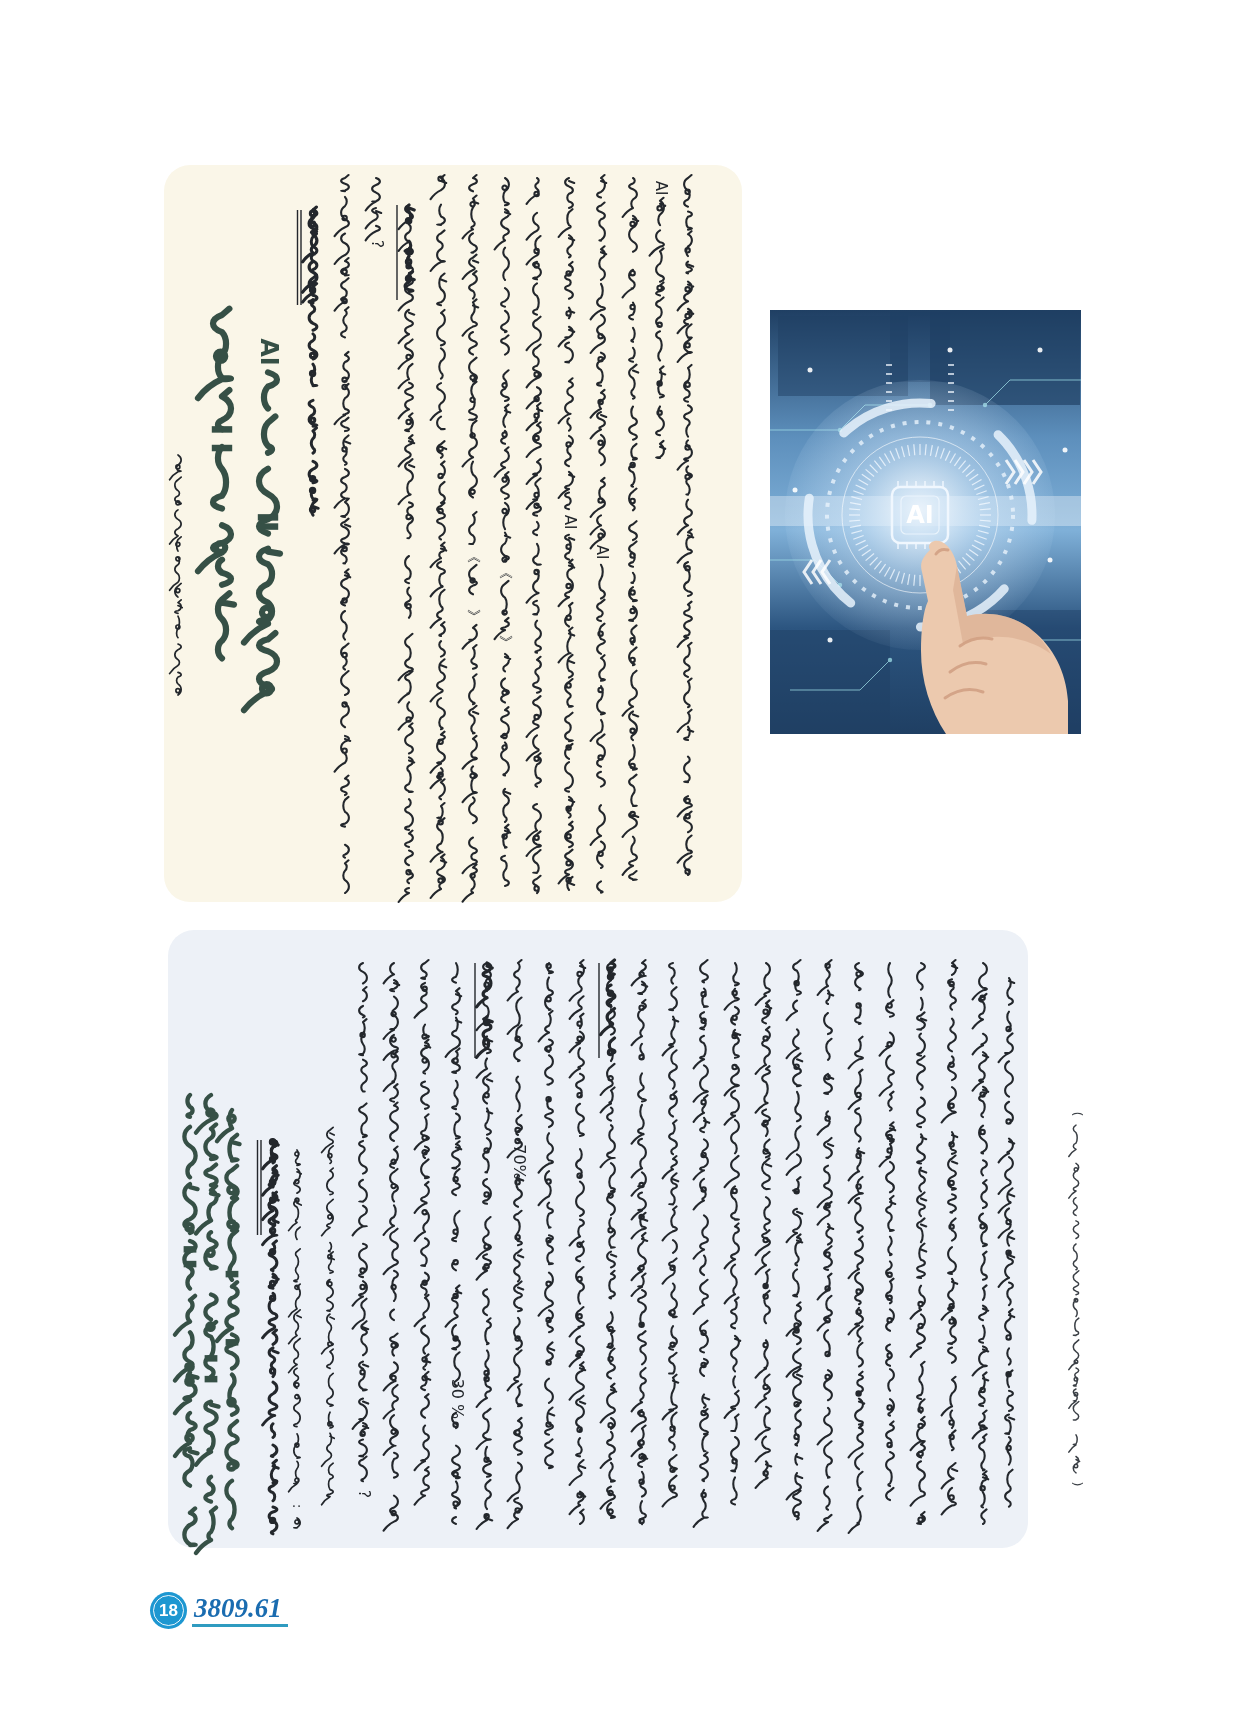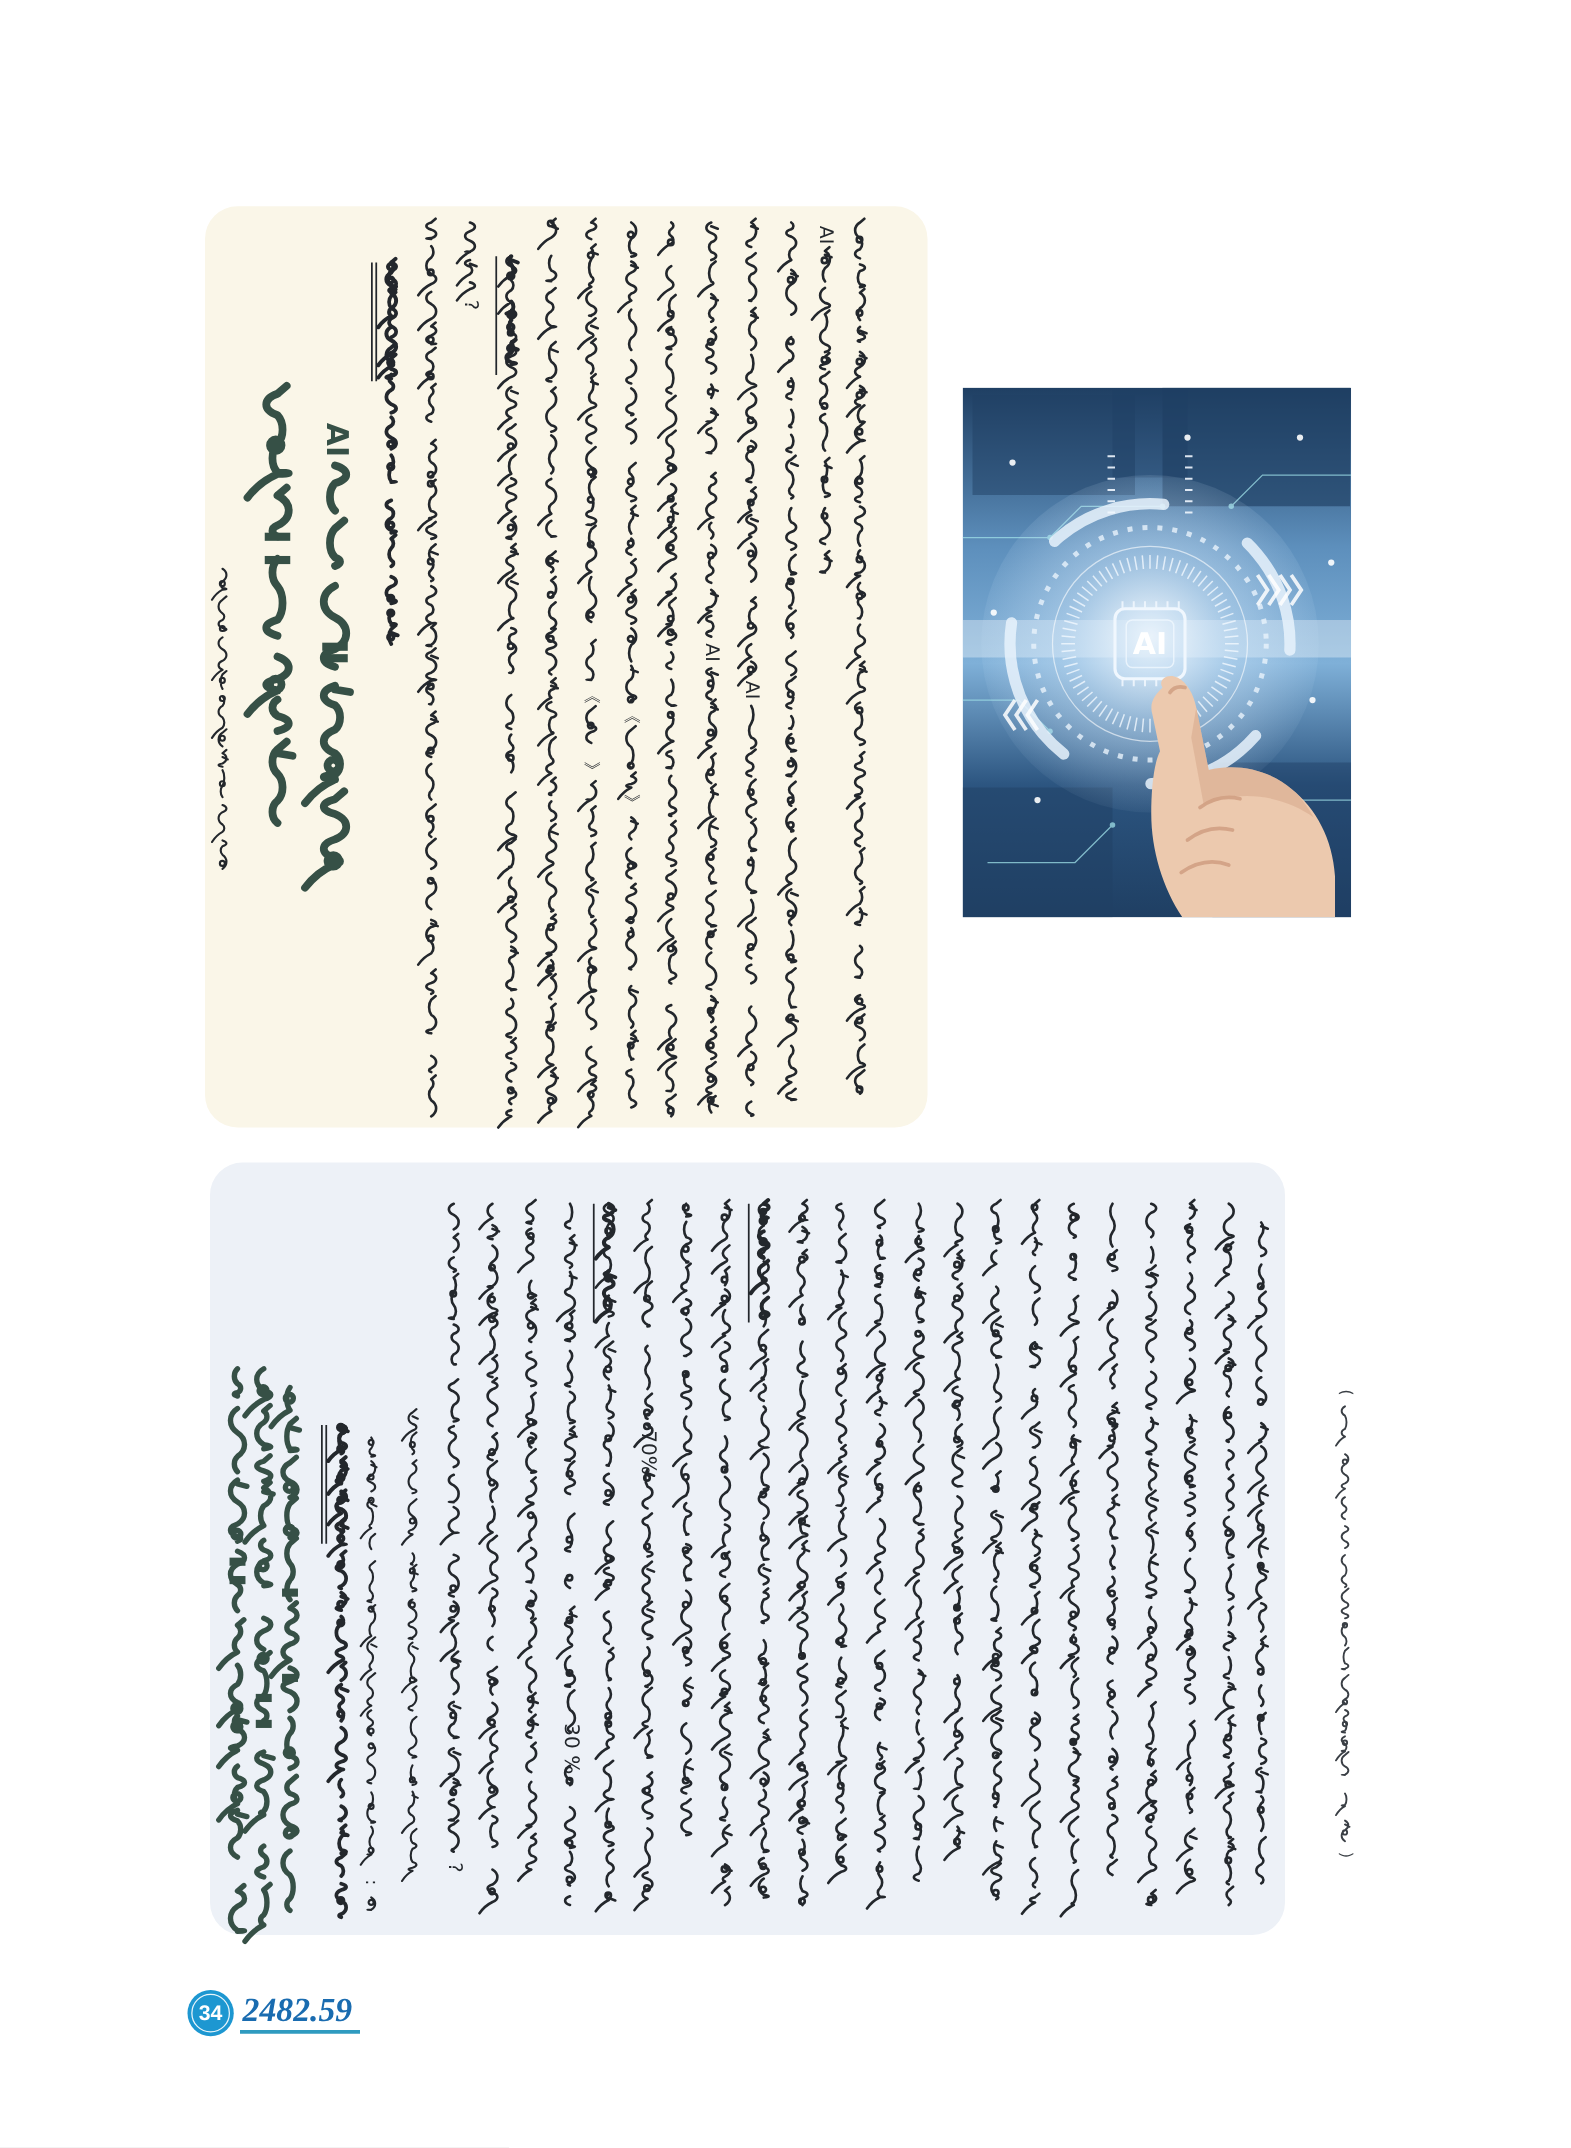--- a/index.html
+++ b/index.html
@@ -300,18 +300,18 @@
       <path d="M952 963 l3.5 -3 M952 963 c 5.2 3.0, 5.2 8.9, 0 11.9 M952 966.0 l 5.2 2 M952 979.3307458637282 c -5.2 1.4, -5.2 4.2, 0 5.6 c 2.3 1.3, 2.3 3.8, 0 5.0 c -2.3 1.8, -2.3 5.3, 0 7.1 c 5.2 1.7, 5.2 5.1, 0 6.8 c -2.3 1.5, -2.3 4.4, 0 5.9 M949.4 983.9 a 2.2 2.2 0 1 0 4.4 0 a 2.2 2.2 0 1 0 -4.4 0 M952 1018.6375119816512 c 2.3 2.0, 2.3 5.9, 0 7.9 c -2.3 1.4, -2.3 4.2, 0 5.5 c 5.2 2.5, 5.2 7.6, 0 10.1 c -5.2 2.3, -5.2 6.9, 0 9.2 M952 1056.3434306560084 c 2.3 1.7, 2.3 5.0, 0 6.7 c -5.2 2.2, -5.2 6.6, 0 8.8 c 5.2 2.1, 5.2 6.2, 0 8.3 M949.4 1064.7 a 2.2 2.2 0 1 0 4.4 0 a 2.2 2.2 0 1 0 -4.4 0 M952 1087.1952556264587 c 5.2 3.1, 5.2 9.3, 0 12.5 c -5.2 2.9, -5.2 8.7, 0 11.5 c 5.2 0.6, 5.2 1.7, 0 2.3 M949.4 1105.8 a 2.2 2.2 0 1 0 4.4 0 a 2.2 2.2 0 1 0 -4.4 0 M952 1113.5 q -6.24 3, -10.4 9 M952 1132.0785159906372 c 2.3 2.7, 2.3 8.1, 0 10.8 c -2.3 1.7, -2.3 5.2, 0 6.9 c 5.2 1.0, 5.2 3.1, 0 4.1 M949.4 1144.6 a 2.2 2.2 0 1 0 4.4 0 a 2.2 2.2 0 1 0 -4.4 0 M952 1135.1 l 5.2 2 M952 1158.52501025144 l3.5 -3 M952 1158.52501025144 c -5.2 2.9, -5.2 8.7, 0 11.6 c 5.2 1.7, 5.2 5.1, 0 6.8 c -5.2 2.7, -5.2 8.2, 0 10.9 c 5.2 0.5, 5.2 1.4, 0 1.9 M949.4 1182.9 a 2.2 2.2 0 1 0 4.4 0 a 2.2 2.2 0 1 0 -4.4 0 M952 1161.5 l 5.2 2 M952 1194.2342898915522 c 5.2 1.3, 5.2 4.0, 0 5.3 c -5.2 1.3, -5.2 4.0, 0 5.3 c 5.2 1.8, 5.2 5.3, 0 7.0 c -2.3 0.2, -2.3 0.6, 0 0.8 M952 1221.4645136953332 l3.5 -3 M952 1221.4645136953332 c -2.3 2.2, -2.3 6.7, 0 8.9 c 5.2 2.5, 5.2 7.6, 0 10.2 M949.4 1226.8 a 2.2 2.2 0 1 0 4.4 0 a 2.2 2.2 0 1 0 -4.4 0 M952 1247.0333931804635 c -5.2 3.5, -5.2 10.4, 0 13.9 c 5.2 2.8, 5.2 8.4, 0 11.2 c -5.2 0.4, -5.2 1.3, 0 1.8 M952 1278.7589637623169 c 2.3 2.8, 2.3 8.5, 0 11.4 c -5.2 2.5, -5.2 7.4, 0 9.9 c 2.3 1.7, 2.3 5.1, 0 6.7 c -5.2 1.0, -5.2 2.9, 0 3.9 M949.4 1306.3 a 2.2 2.2 0 1 0 4.4 0 a 2.2 2.2 0 1 0 -4.4 0 M952 1310.6 q -6.24 3, -10.4 9 M952 1281.8 l 5.2 2 M952 1317.1587644526735 c 5.2 2.5, 5.2 7.5, 0 10.0 c -2.3 2.2, -2.3 6.7, 0 8.9 c 5.2 1.7, 5.2 5.2, 0 7.0 c -5.2 0.2, -5.2 0.6, 0 0.8 M949.4 1321.5 a 2.2 2.2 0 1 0 4.4 0 a 2.2 2.2 0 1 0 -4.4 0 M952 1347.5084404465742 c -5.2 1.7, -5.2 5.0, 0 6.7 c 5.2 2.2, 5.2 6.5, 0 8.6 M952 1379.8021520511247 l3.5 -3 M952 1379.8021520511247 c 5.2 3.4, 5.2 10.1, 0 13.5 c -2.3 3.2, -2.3 9.7, 0 13.0 M952 1406.3 q -6.24 3, -10.4 9 M952 1410.4929254753515 c -2.3 2.1, -2.3 6.3, 0 8.4 c 2.3 2.3, 2.3 6.8, 0 9.1 M949.4 1422.4 a 2.2 2.2 0 1 0 4.4 0 a 2.2 2.2 0 1 0 -4.4 0 M952 1433.3846739856526 l3.5 -3 M952 1433.3846739856526 c -2.3 3.4, -2.3 10.1, 0 13.4 c 2.3 0.9, 2.3 2.6, 0 3.5 M949.4 1437.0 a 2.2 2.2 0 1 0 4.4 0 a 2.2 2.2 0 1 0 -4.4 0 M952 1465.9880624623038 l3.5 -3 M952 1465.9880624623038 c -5.2 3.0, -5.2 9.0, 0 12.0 c 2.3 0.3, 2.3 1.0, 0 1.3 M952 1479.3 q -6.24 3, -10.4 9 M952 1469.0 l 5.2 2 M952 1487.8649881700985 c -5.2 3.5, -5.2 10.4, 0 13.9 c 5.2 0.9, 5.2 2.8, 0 3.8 M949.4 1497.5 a 2.2 2.2 0 1 0 4.4 0 a 2.2 2.2 0 1 0 -4.4 0 M952 1505.5 q -6.24 3, -10.4 9 " fill="none" stroke="#23272c" stroke-width="2.1" stroke-linecap="round" stroke-linejoin="round"></path>
       <path d="M983 963 c 5.2 3.1, 5.2 9.2, 0 12.2 c -5.2 3.2, -5.2 9.5, 0 12.6 c 5.2 0.6, 5.2 1.9, 0 2.5 M983 990.4 q -6.24 3, -10.4 9 M983 996.8324395939708 l3.5 -3 M983 996.8324395939708 c -5.2 1.3, -5.2 3.9, 0 5.2 c 2.3 2.8, 2.3 8.3, 0 11.1 c -5.2 1.6, -5.2 4.8, 0 6.4 M980.4 997.8 a 2.2 2.2 0 1 0 4.4 0 a 2.2 2.2 0 1 0 -4.4 0 M983 1019.5 q -6.24 3, -10.4 9 M983 1033.7286208332516 c 5.2 2.5, 5.2 7.6, 0 10.1 c -2.3 0.4, -2.3 1.1, 0 1.5 M983 1045.3 q -6.24 3, -10.4 9 M983 1052.1527660116553 c 5.2 2.4, 5.2 7.3, 0 9.7 c -5.2 2.4, -5.2 7.3, 0 9.8 c 2.3 1.9, 2.3 5.7, 0 7.6 c -5.2 0.6, -5.2 1.8, 0 2.4 M983 1081.6 q -6.24 3, -10.4 9 M983 1055.2 l 5.2 2 M983 1086.7512405915186 c 5.2 2.1, 5.2 6.4, 0 8.5 c -5.2 1.5, -5.2 4.6, 0 6.2 c 2.3 2.8, 2.3 8.3, 0 11.1 c -2.3 1.2, -2.3 3.5, 0 4.6 M980.4 1094.5 a 2.2 2.2 0 1 0 4.4 0 a 2.2 2.2 0 1 0 -4.4 0 M983 1089.8 l 5.2 2 M983 1125.6800653371029 c -5.2 3.5, -5.2 10.4, 0 13.9 c 5.2 3.1, 5.2 9.2, 0 12.2 c -2.3 0.4, -2.3 1.3, 0 1.7 M980.4 1132.1 a 2.2 2.2 0 1 0 4.4 0 a 2.2 2.2 0 1 0 -4.4 0 M983 1160.2390578929335 c 5.2 2.0, 5.2 5.9, 0 7.9 c -2.3 1.8, -2.3 5.5, 0 7.3 M983 1182.996441564057 l3.5 -3 M983 1182.996441564057 c 5.2 2.5, 5.2 7.4, 0 9.8 c -2.3 2.0, -2.3 6.1, 0 8.1 c 5.2 1.8, 5.2 5.4, 0 7.2 M983 1213.4840219332837 c -5.2 2.3, -5.2 7.0, 0 9.3 c 5.2 2.5, 5.2 7.4, 0 9.8 c -2.3 2.7, -2.3 8.1, 0 10.8 c 5.2 0.7, 5.2 2.1, 0 2.8 M980.4 1226.3 a 2.2 2.2 0 1 0 4.4 0 a 2.2 2.2 0 1 0 -4.4 0 M983 1254.6132394839078 l3.5 -3 M983 1254.6132394839078 c 2.3 2.5, 2.3 7.4, 0 9.9 c -2.3 2.4, -2.3 7.2, 0 9.6 c 5.2 1.4, 5.2 4.3, 0 5.7 M983 1288.4109070259146 l3.5 -3 M983 1288.4109070259146 c 2.3 2.9, 2.3 8.6, 0 11.5 M983 1305.6820604987442 c 5.2 2.1, 5.2 6.4, 0 8.5 c -5.2 1.5, -5.2 4.5, 0 6.0 M983 1308.7 l 5.2 2 M983 1325.6940966481343 c 2.3 3.3, 2.3 9.8, 0 13.1 c -5.2 1.0, -5.2 3.0, 0 4.0 M983 1346.3848505979404 c 5.2 1.5, 5.2 4.4, 0 5.8 c -5.2 3.2, -5.2 9.7, 0 13.0 c 5.2 0.3, 5.2 1.0, 0 1.3 M983 1366.5 q -6.24 3, -10.4 9 M983 1349.4 l 5.2 2 M983 1375.378004939761 l3.5 -3 M983 1375.378004939761 c 2.3 3.3, 2.3 9.8, 0 13.1 c -5.2 2.3, -5.2 6.9, 0 9.2 c 2.3 1.4, 2.3 4.1, 0 5.5 c -5.2 0.7, -5.2 2.2, 0 2.9 M980.4 1390.0 a 2.2 2.2 0 1 0 4.4 0 a 2.2 2.2 0 1 0 -4.4 0 M983 1378.4 l 5.2 2 M983 1413.5166068449616 l3.5 -3 M983 1413.5166068449616 c 2.3 1.9, 2.3 5.7, 0 7.6 c -5.2 1.5, -5.2 4.4, 0 5.9 c 5.2 0.6, 5.2 1.7, 0 2.3 M980.4 1427.5 a 2.2 2.2 0 1 0 4.4 0 a 2.2 2.2 0 1 0 -4.4 0 M983 1429.3 q -6.24 3, -10.4 9 M983 1437.2889821929857 l3.5 -3 M983 1437.2889821929857 c 2.3 1.3, 2.3 3.8, 0 5.0 c -5.2 2.0, -5.2 5.9, 0 7.9 c 2.3 2.8, 2.3 8.5, 0 11.4 c -2.3 2.0, -2.3 5.9, 0 7.8 c 2.3 0.2, 2.3 0.7, 0 1.0 M983 1474.295208228752 l3.5 -3 M983 1474.295208228752 c 5.2 1.7, 5.2 5.1, 0 6.7 c -2.3 2.8, -2.3 8.5, 0 11.3 c 2.3 3.1, 2.3 9.3, 0 12.4 c -2.3 0.7, -2.3 2.1, 0 2.8 M980.4 1488.3 a 2.2 2.2 0 1 0 4.4 0 a 2.2 2.2 0 1 0 -4.4 0 M983 1477.3 l 5.2 2 M983 1512.4082443756051 l3.5 -3 M983 1512.4082443756051 c -2.3 1.6, -2.3 4.9, 0 6.5 c 2.3 1.3, 2.3 3.8, 0 5.1 " fill="none" stroke="#23272c" stroke-width="2.1" stroke-linecap="round" stroke-linejoin="round"></path>
       <path d="M1009 978 c 2.3 2.6, 2.3 7.8, 0 10.4 c -2.3 2.3, -2.3 7.0, 0 9.4 c 5.2 1.8, 5.2 5.3, 0 7.0 M1009 981.0 l 5.2 2 M1009 1011.6759185460396 c -2.3 2.6, -2.3 7.8, 0 10.4 c 2.3 1.8, 2.3 5.5, 0 7.4 M1006.4 1029.0 a 2.2 2.2 0 1 0 4.4 0 a 2.2 2.2 0 1 0 -4.4 0 M1009 1036.3729584752582 l3.5 -3 M1009 1036.3729584752582 c -2.3 1.7, -2.3 5.0, 0 6.6 c 5.2 2.5, 5.2 7.6, 0 10.1 c -5.2 0.0, -5.2 0.0, 0 0.0 M1009 1053.1 q -6.24 3, -10.4 9 M1009 1061.2842448903248 c -5.2 2.9, -5.2 8.7, 0 11.6 c 5.2 2.9, 5.2 8.6, 0 11.5 c -5.2 3.1, -5.2 9.2, 0 12.3 M1009 1101.801108923275 c -5.2 2.6, -5.2 7.9, 0 10.5 c 5.2 2.7, 5.2 8.2, 0 11.0 M1006.4 1121.6 a 2.2 2.2 0 1 0 4.4 0 a 2.2 2.2 0 1 0 -4.4 0 M1009 1138.5250795506872 c 5.2 3.2, 5.2 9.7, 0 12.9 c -2.3 0.5, -2.3 1.4, 0 1.9 M1009 1153.3 q -6.24 3, -10.4 9 M1009 1141.5 l 5.2 2 M1009 1157.0355120315216 c 5.2 3.1, 5.2 9.2, 0 12.3 c -5.2 2.7, -5.2 8.0, 0 10.7 c 2.3 1.2, 2.3 3.6, 0 4.8 M1009 1184.9 q -6.24 3, -10.4 9 M1009 1191.309231760446 l3.5 -3 M1009 1191.309231760446 c -2.3 2.6, -2.3 7.7, 0 10.3 c 2.3 0.5, 2.3 1.4, 0 1.9 M1009 1203.6 q -6.24 3, -10.4 9 M1009 1194.3 l 5.2 2 M1009 1208.4708896488883 c -5.2 2.9, -5.2 8.7, 0 11.6 c 2.3 2.1, 2.3 6.4, 0 8.5 M1006.4 1221.9 a 2.2 2.2 0 1 0 4.4 0 a 2.2 2.2 0 1 0 -4.4 0 M1009 1228.6 q -6.24 3, -10.4 9 M1009 1233.9175008991733 l3.5 -3 M1009 1233.9175008991733 c -2.3 2.9, -2.3 8.8, 0 11.7 M1009 1236.9 l 5.2 2 M1009 1252.3021575477906 c -2.3 1.6, -2.3 4.7, 0 6.3 c 5.2 1.6, 5.2 4.7, 0 6.3 c -5.2 3.2, -5.2 9.7, 0 12.9 M1006.4 1252.7 a 2.2 2.2 0 1 0 4.4 0 a 2.2 2.2 0 1 0 -4.4 0 M1009 1277.8 q -6.24 3, -10.4 9 M1009 1255.3 l 5.2 2 M1009 1282.6072680265643 c 5.2 1.6, 5.2 4.7, 0 6.3 c -2.3 2.4, -2.3 7.1, 0 9.4 c 2.3 1.7, 2.3 5.2, 0 6.9 M1009 1312.1369174676947 l3.5 -3 M1009 1312.1369174676947 c 2.3 1.9, 2.3 5.7, 0 7.6 c -5.2 3.1, -5.2 9.3, 0 12.4 c 2.3 1.9, 2.3 5.6, 0 7.5 M1006.4 1337.4 a 2.2 2.2 0 1 0 4.4 0 a 2.2 2.2 0 1 0 -4.4 0 M1009 1315.1 l 5.2 2 M1009 1348.3771664532833 c -2.3 2.5, -2.3 7.4, 0 9.8 c 2.3 1.6, 2.3 4.9, 0 6.5 M1009 1373.3297804505564 l3.5 -3 M1009 1373.3297804505564 c -2.3 3.4, -2.3 10.2, 0 13.7 M1006.4 1374.3 a 2.2 2.2 0 1 0 4.4 0 a 2.2 2.2 0 1 0 -4.4 0 M1009 1390.8497439520434 c 5.2 1.4, 5.2 4.1, 0 5.5 c -2.3 2.2, -2.3 6.5, 0 8.6 c 5.2 1.5, 5.2 4.6, 0 6.1 M1009 1414.4622621051967 c -5.2 1.6, -5.2 4.8, 0 6.4 c 2.3 3.0, 2.3 9.1, 0 12.2 c -5.2 0.2, -5.2 0.6, 0 0.8 M1009 1417.5 l 5.2 2 M1009 1437.0569490054622 c 2.3 1.4, 2.3 4.3, 0 5.7 c -2.3 2.7, -2.3 8.1, 0 10.8 c 2.3 2.8, 2.3 8.3, 0 11.1 M1006.4 1447.9 a 2.2 2.2 0 1 0 4.4 0 a 2.2 2.2 0 1 0 -4.4 0 M1009 1472.7149998578243 l3.5 -3 M1009 1472.7149998578243 c -2.3 3.3, -2.3 9.8, 0 13.0 c 2.3 1.5, 2.3 4.4, 0 5.8 c -5.2 2.4, -5.2 7.2, 0 9.6 c 2.3 1.4, 2.3 4.2, 0 5.6 " fill="none" stroke="#23272c" stroke-width="2.1" stroke-linecap="round" stroke-linejoin="round"></path>
       <path d="M1076 1125.05 c -3.6 1.9, -3.6 5.6, 0 7.5 c 1.6 2.6, 1.6 7.9, 0 10.6 c -3.6 1.5, -3.6 4.6, 0 6.2 M1076 1149.3 q -4.32 2.4000000000000004, -7.2 7.2 M1076 1163.3544359799473 c 3.6 2.0, 3.6 6.1, 0 8.1 c -3.6 2.0, -3.6 6.1, 0 8.2 c 3.6 1.8, 3.6 5.3, 0 7.1 c -3.6 1.1, -3.6 3.2, 0 4.2 M1074.2 1169.4 a 1.7600000000000002 1.7600000000000002 0 1 0 3.5200000000000005 0 a 1.7600000000000002 1.7600000000000002 0 1 0 -3.5200000000000005 0 M1076 1191.0 q -4.32 2.4000000000000004, -7.2 7.2 M1076 1197.6936489220707 c -3.6 1.8, -3.6 5.5, 0 7.4 c 1.6 1.1, 1.6 3.3, 0 4.4 c -3.6 1.5, -3.6 4.5, 0 5.9 M1076 1220.8437351416796 c 3.6 1.2, 3.6 3.6, 0 4.8 c -3.6 1.8, -3.6 5.5, 0 7.3 c 3.6 1.4, 3.6 4.1, 0 5.5 M1076 1243.9812761314213 c -3.6 2.1, -3.6 6.2, 0 8.2 c 1.6 2.0, 1.6 6.1, 0 8.1 c -3.6 1.7, -3.6 5.0, 0 6.7 c 1.6 0.7, 1.6 2.1, 0 2.8 M1076 1273.1562145888806 l2.8000000000000003 -2.4000000000000004 M1076 1273.1562145888806 c -3.6 2.1, -3.6 6.2, 0 8.3 c 3.6 1.3, 3.6 3.8, 0 5.0 c -3.6 1.2, -3.6 3.5, 0 4.7 c 3.6 0.9, 3.6 2.6, 0 3.5 M1076 1299.8078534007072 c -3.6 2.5, -3.6 7.4, 0 9.8 c 1.6 1.7, 1.6 5.1, 0 6.8 M1074.2 1300.2 a 1.7600000000000002 1.7600000000000002 0 1 0 3.5200000000000005 0 a 1.7600000000000002 1.7600000000000002 0 1 0 -3.5200000000000005 0 M1076 1320.551812924072 l2.8000000000000003 -2.4000000000000004 M1076 1320.551812924072 c -1.6 2.6, -1.6 7.7, 0 10.2 c 3.6 1.1, 3.6 3.2, 0 4.2 c -3.6 0.1, -3.6 0.3, 0 0.5 M1076 1342.3080128595232 l2.8000000000000003 -2.4000000000000004 M1076 1342.3080128595232 c -3.6 2.3, -3.6 7.0, 0 9.4 c 3.6 1.9, 3.6 5.7, 0 7.6 c -1.6 0.8, -1.6 2.4, 0 3.3 M1074.2 1361.7 a 1.7600000000000002 1.7600000000000002 0 1 0 3.5200000000000005 0 a 1.7600000000000002 1.7600000000000002 0 1 0 -3.5200000000000005 0 M1076 1362.5 q -4.32 2.4000000000000004, -7.2 7.2 M1076 1367.9968433603644 c 3.6 1.3, 3.6 3.8, 0 5.1 c -1.6 1.0, -1.6 3.0, 0 4.0 c 1.6 1.9, 1.6 5.7, 0 7.6 c -3.6 0.4, -3.6 1.1, 0 1.4 M1074.2 1379.2 a 1.7600000000000002 1.7600000000000002 0 1 0 3.5200000000000005 0 a 1.7600000000000002 1.7600000000000002 0 1 0 -3.5200000000000005 0 M1076 1389.0137196879832 c -3.6 1.5, -3.6 4.4, 0 5.9 c 1.6 1.4, 1.6 4.1, 0 5.5 c -3.6 0.2, -3.6 0.5, 0 0.7 M1074.2 1394.2 a 1.7600000000000002 1.7600000000000002 0 1 0 3.5200000000000005 0 a 1.7600000000000002 1.7600000000000002 0 1 0 -3.5200000000000005 0 M1076 1401.1 q -4.32 2.4000000000000004, -7.2 7.2 M1076 1403.9452959563582 l2.8000000000000003 -2.4000000000000004 M1076 1403.9452959563582 c -3.6 2.3, -3.6 6.9, 0 9.2 c 3.6 1.7, 3.6 5.0, 0 6.6 c -3.6 0.1, -3.6 0.2, 0 0.3 M1076 1434.8081294838337 c 1.6 2.3, 1.6 6.8, 0 9.1 c -3.6 0.3, -3.6 0.8, 0 1.0 M1076 1444.9 q -4.32 2.4000000000000004, -7.2 7.2 M1076 1456.4660360429434 c 3.6 1.9, 3.6 5.6, 0 7.5 c -3.6 2.3, -3.6 6.8, 0 9.0 M1074.2 1465.9 a 1.7600000000000002 1.7600000000000002 0 1 0 3.5200000000000005 0 a 1.7600000000000002 1.7600000000000002 0 1 0 -3.5200000000000005 0 M1076 1459.5 l 3.6 2 " fill="none" stroke="#3a3f45" stroke-width="1.5" stroke-linecap="round" stroke-linejoin="round"></path>
       <text x="1076" y="1114" fill="#3a3f45" font-size="13" text-anchor="middle" dominant-baseline="middle" font-family="&quot;DejaVu Sans&quot;,sans-serif" font-weight="normal" transform="rotate(90 1076 1114)">(</text>
       <text x="1076" y="1484" fill="#3a3f45" font-size="13" text-anchor="middle" dominant-baseline="middle" font-family="&quot;DejaVu Sans&quot;,sans-serif" font-weight="normal" transform="rotate(90 1076 1484)">)</text>
     </svg>
 
   <div class="footer">
     <span class="page-badge">
-      <span class="page-badge-inner">34</span>
+      <span class="page-badge-inner">18</span>
     </span>
-    <span class="issue">2482.59</span>
+    <span class="issue">3809.61</span>
   </div>
 
 </div>
 
 </body></html>

